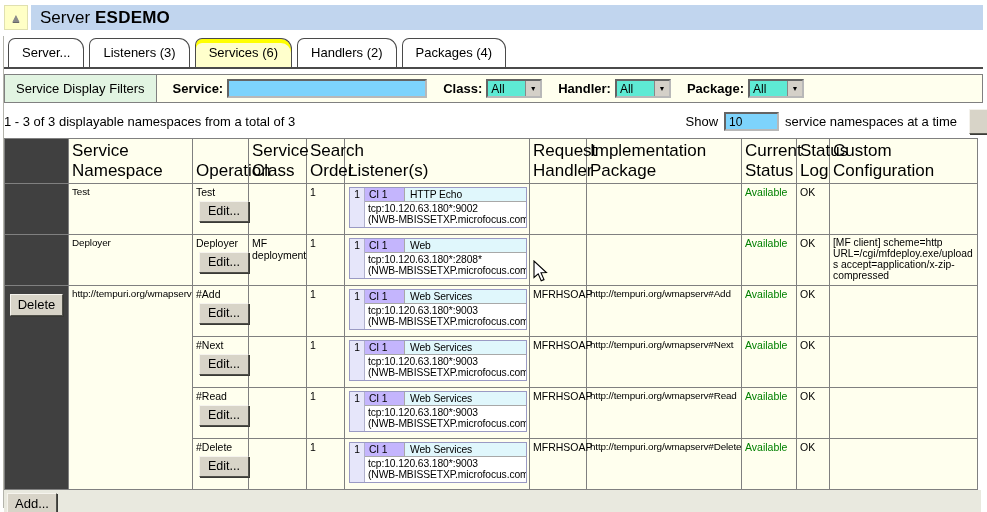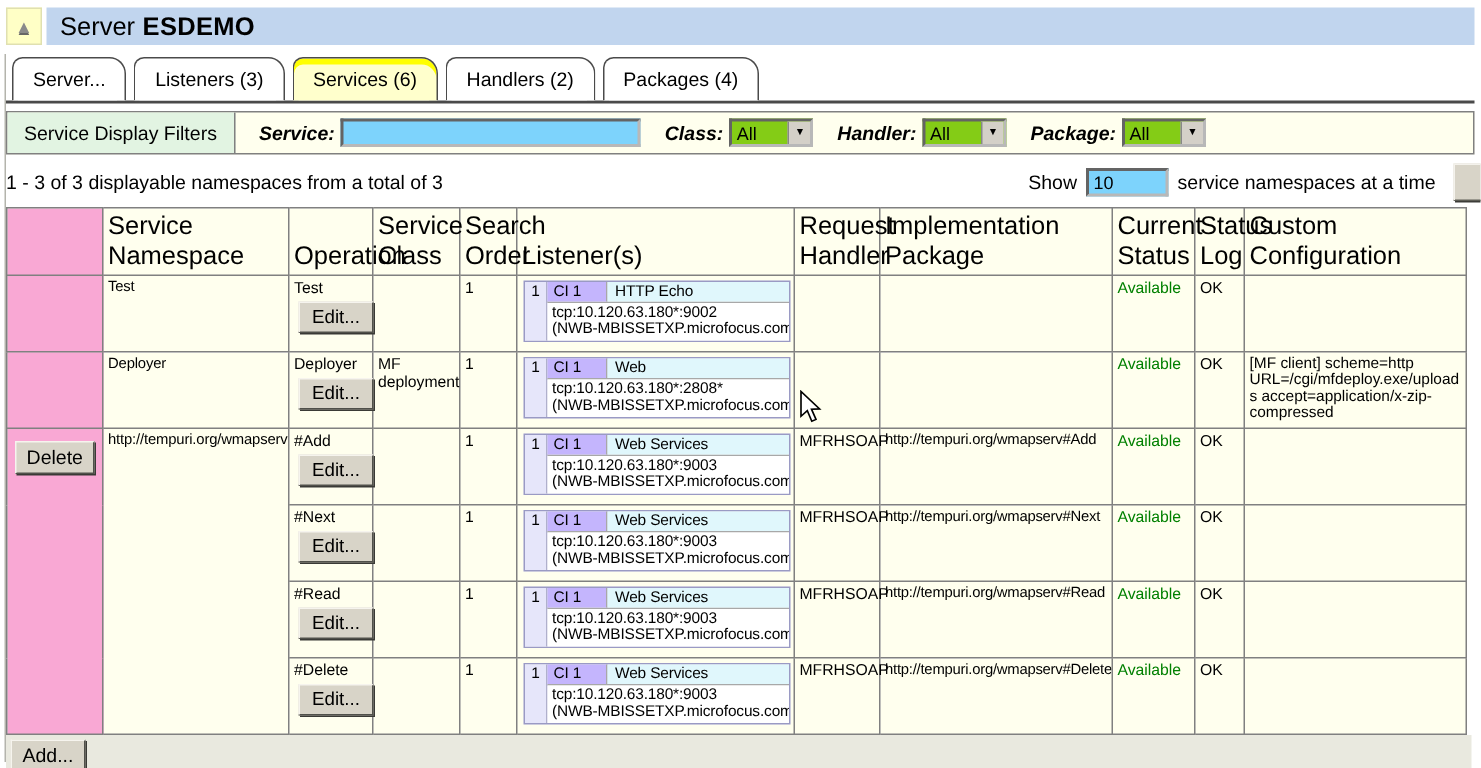--- a/index.html
+++ b/index.html
@@ -35,27 +35,27 @@
 
   
   .filter-bar {
     margin-top:5px; border:1px solid #808080; background:#ffffee;
     display:flex; align-items:center; height:29px; width:979px;
   }
   .filter-title {
     background:#e2f4e2; border-right:1px solid #808080; height:100%;
     display:flex; align-items:center; padding:0 11px; font-size:13px; white-space:nowrap;
   }
-  .flabel { font-weight:bold; font-size:13px; margin:0 4px 0 16px; white-space:nowrap;font-style:italic; }
+  .flabel { font-weight:bold; font-size:13px; margin:0 4px 0 16px; white-space:nowrap; }
   .txtinput {
     height:19px; border:2px inset #b8b8b8; background:#7dd3fc; font-family:inherit; font-size:12px; padding:0 3px;
   }
   .service-input { width:200px; }
   .fselect {
-    display:inline-flex; align-items:stretch; border:2px inset #b8b8b8; background:#84cc16;
+    display:inline-flex; align-items:stretch; border:2px inset #b8b8b8; background:#5eead4;
     height:19px; width:56px; font-size:12px; cursor:default;
   }
   .fselect .val { flex:1; padding:1px 3px; overflow:hidden; }
   .fselect .dbtn {
     width:15px; background:#d4d0c8; border-left:1px solid #888;
     display:flex; align-items:center; justify-content:center; font-size:7px; color:#000;
   }
 
   
   .info-row { display:flex; align-items:center; margin:9px 0 7px; font-size:13px; position:relative; width:979px; }
@@ -66,21 +66,21 @@
     background:#d8d4c8; border:1px solid; border-color:#f4f2ec #5c5c54 #5c5c54 #f4f2ec;
     box-shadow:1px 1px 0 #3c3c38;
   }
 
   
   table.svc { border-collapse:collapse; table-layout:fixed; width:973px; font-size:10.5px; }
   .svc th, .svc td { border:1px solid #808080; background:#ffffee; padding:2px 3px; text-align:left; }
   .svc th { vertical-align:bottom; font-weight:normal; height:33px; white-space:pre-line; font-size:17px; }
   .svc td { vertical-align:top; }
   .svc tr.datarow { height:51px; }
-  .svc th.act, .svc td.act { background:#f9a8d4; }
+  .svc th.act, .svc td.act { background:#404040; }
   td.act { text-align:center; padding-top:8px; }
   .url { font-size:9.9px; letter-spacing:-0.15px; white-space:nowrap; overflow:hidden; }
   .ns { font-size:9.9px; letter-spacing:-0.1px; white-space:nowrap; overflow:hidden; }
   .avail { color:#008000; }
   .cfg { font-size:10.3px; overflow-wrap:break-word; }
 
   
   .btn {
     background:#d8d4c8; border:1px solid; border-color:#f6f4ee #50504a #50504a #f6f4ee;
     box-shadow:1px 1px 0 #3a3a36; font-family:inherit; font-size:13px; color:#000;

